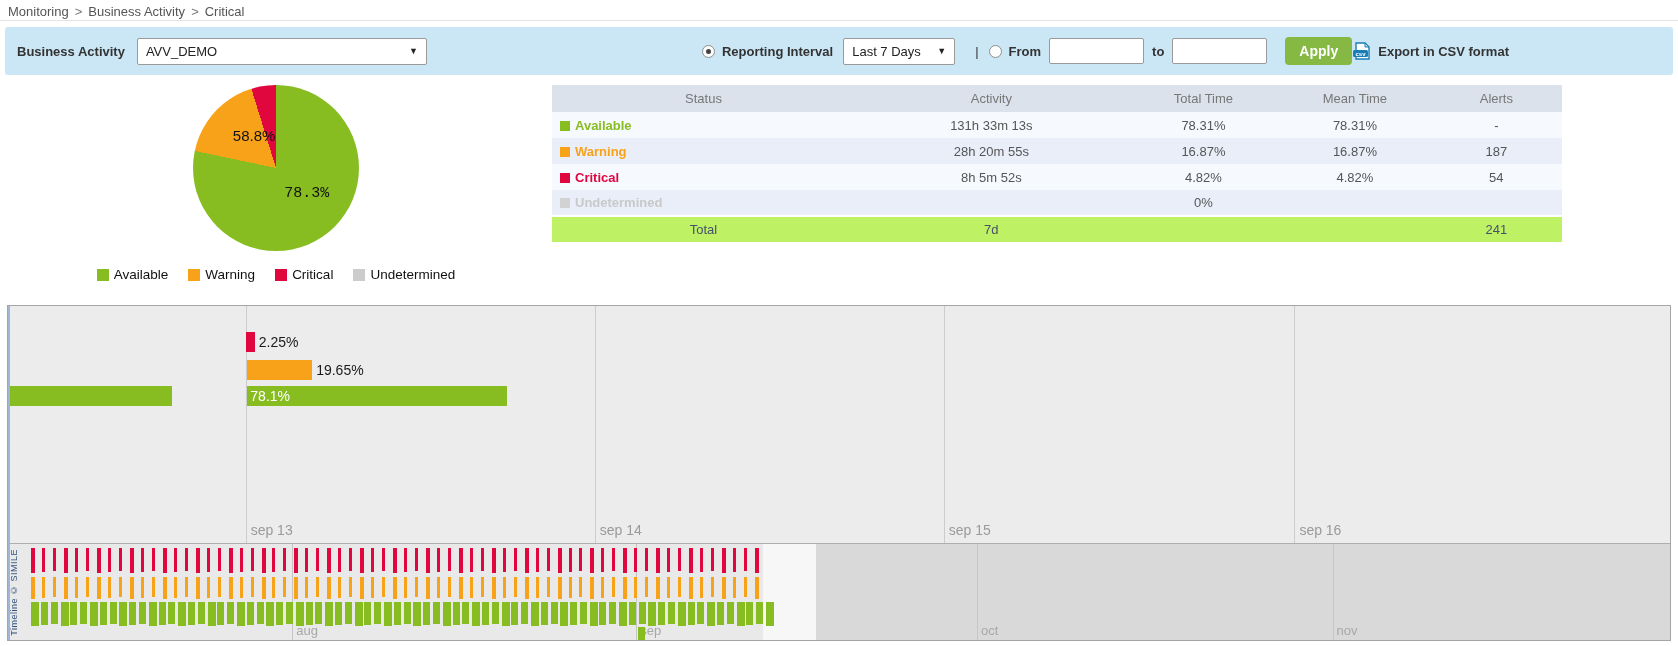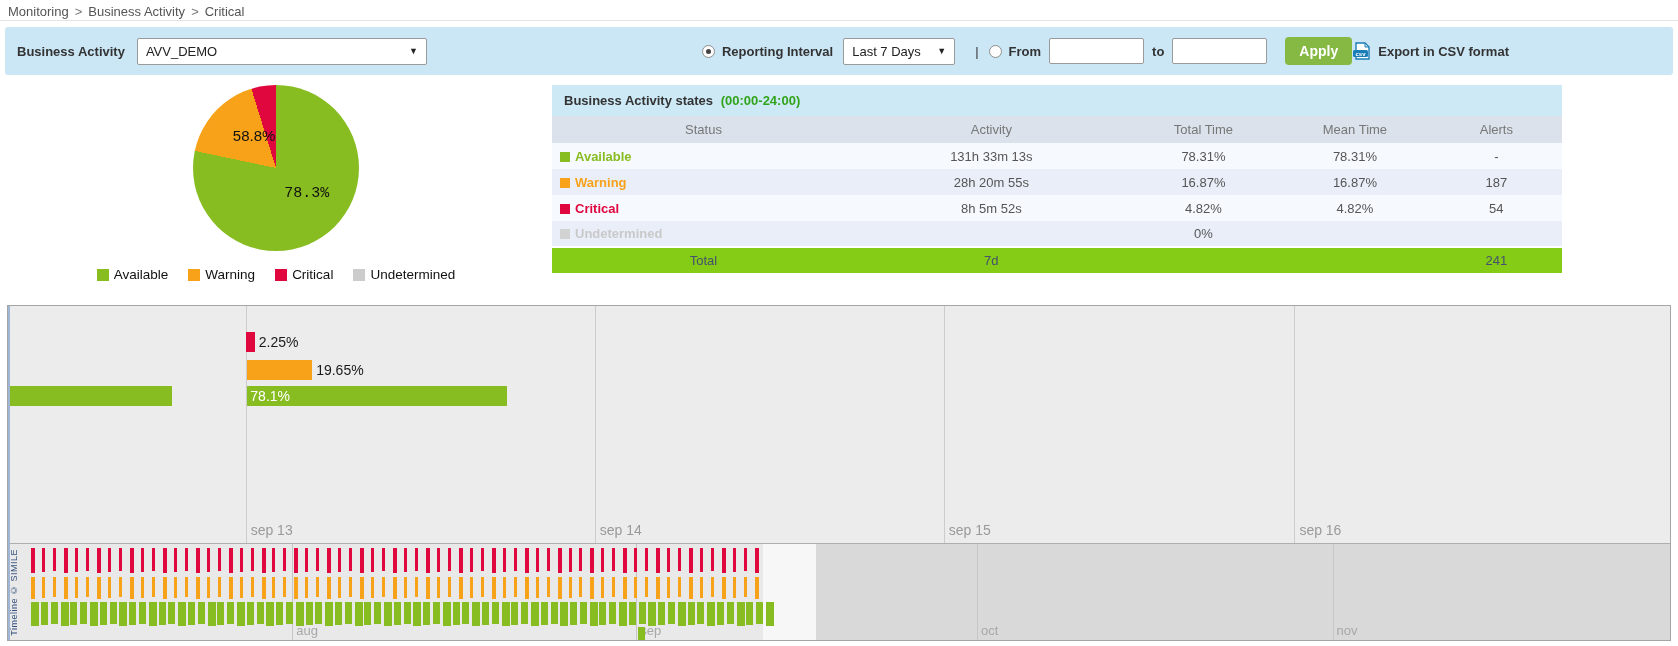--- a/index.html
+++ b/index.html
@@ -57,21 +57,21 @@
   table.states { width:100%; border-collapse:collapse; font-size:13px; }
   table.states th { background:#dbe2ec; color:#777; font-weight:normal; height:27px;
                     text-align:center; }
   table.states td { height:26px; text-align:center; color:#555; }
   table.states tr.r0 td { background:#f6f9fe; }
   table.states tr.r1 td { background:#e9eef9; }
   td.status-cell { text-align:left !important; padding-left:8px; }
   .st-sq { width:10px; height:10px; display:inline-block; margin-right:5px;
            vertical-align:-1px; }
   .st-name { font-weight:bold; }
-  tr.total td { background:#84cc16; color:#47506e; height:26px; border-top:2px solid #fff; }
+  tr.total td { background:#bef264; color:#47506e; height:26px; border-top:2px solid #fff; }
 
   
   .timeline { position:relative; margin:2px 7px 0 7px; width:1664px; height:336px;
               border:1px solid #a5a5a5; background:#ececec; }
   .timeline::before { content:""; position:absolute; left:0; top:0; bottom:0; width:2px;
               background:#9fb6d4; z-index:5; }
   .main-band { position:relative; height:237px; overflow:hidden; cursor:grab; }
   .gridline { position:absolute; top:0; bottom:0; width:1px; background:#cccccc; }
   .gridlabel { position:absolute; bottom:5px; font-size:14px; color:#9a9a9a;
                white-space:nowrap; }
@@ -154,24 +154,20 @@
           <span>Critical</span>
         </div>
         <div class="item">
           <span class="sw" style="background: rgb(204, 204, 204);"></span>
           <span>Undetermined</span>
         </div>
       </div>
   </div>
 
   <div class="table-section">
-    <div class="tbl-titlebar">
-      <span>Business Activity states</span>
-      <span class="suffix">(00:00-24:00)</span>
-    </div>
     <table class="states">
       <colgroup id="cols">
           <col style="width: 30%;">
           <col style="width: 27%;">
           <col style="width: 15%;">
           <col style="width: 15%;">
           <col style="width: 13%;">
         </colgroup>
       <thead>
           <tr id="thead-row">

